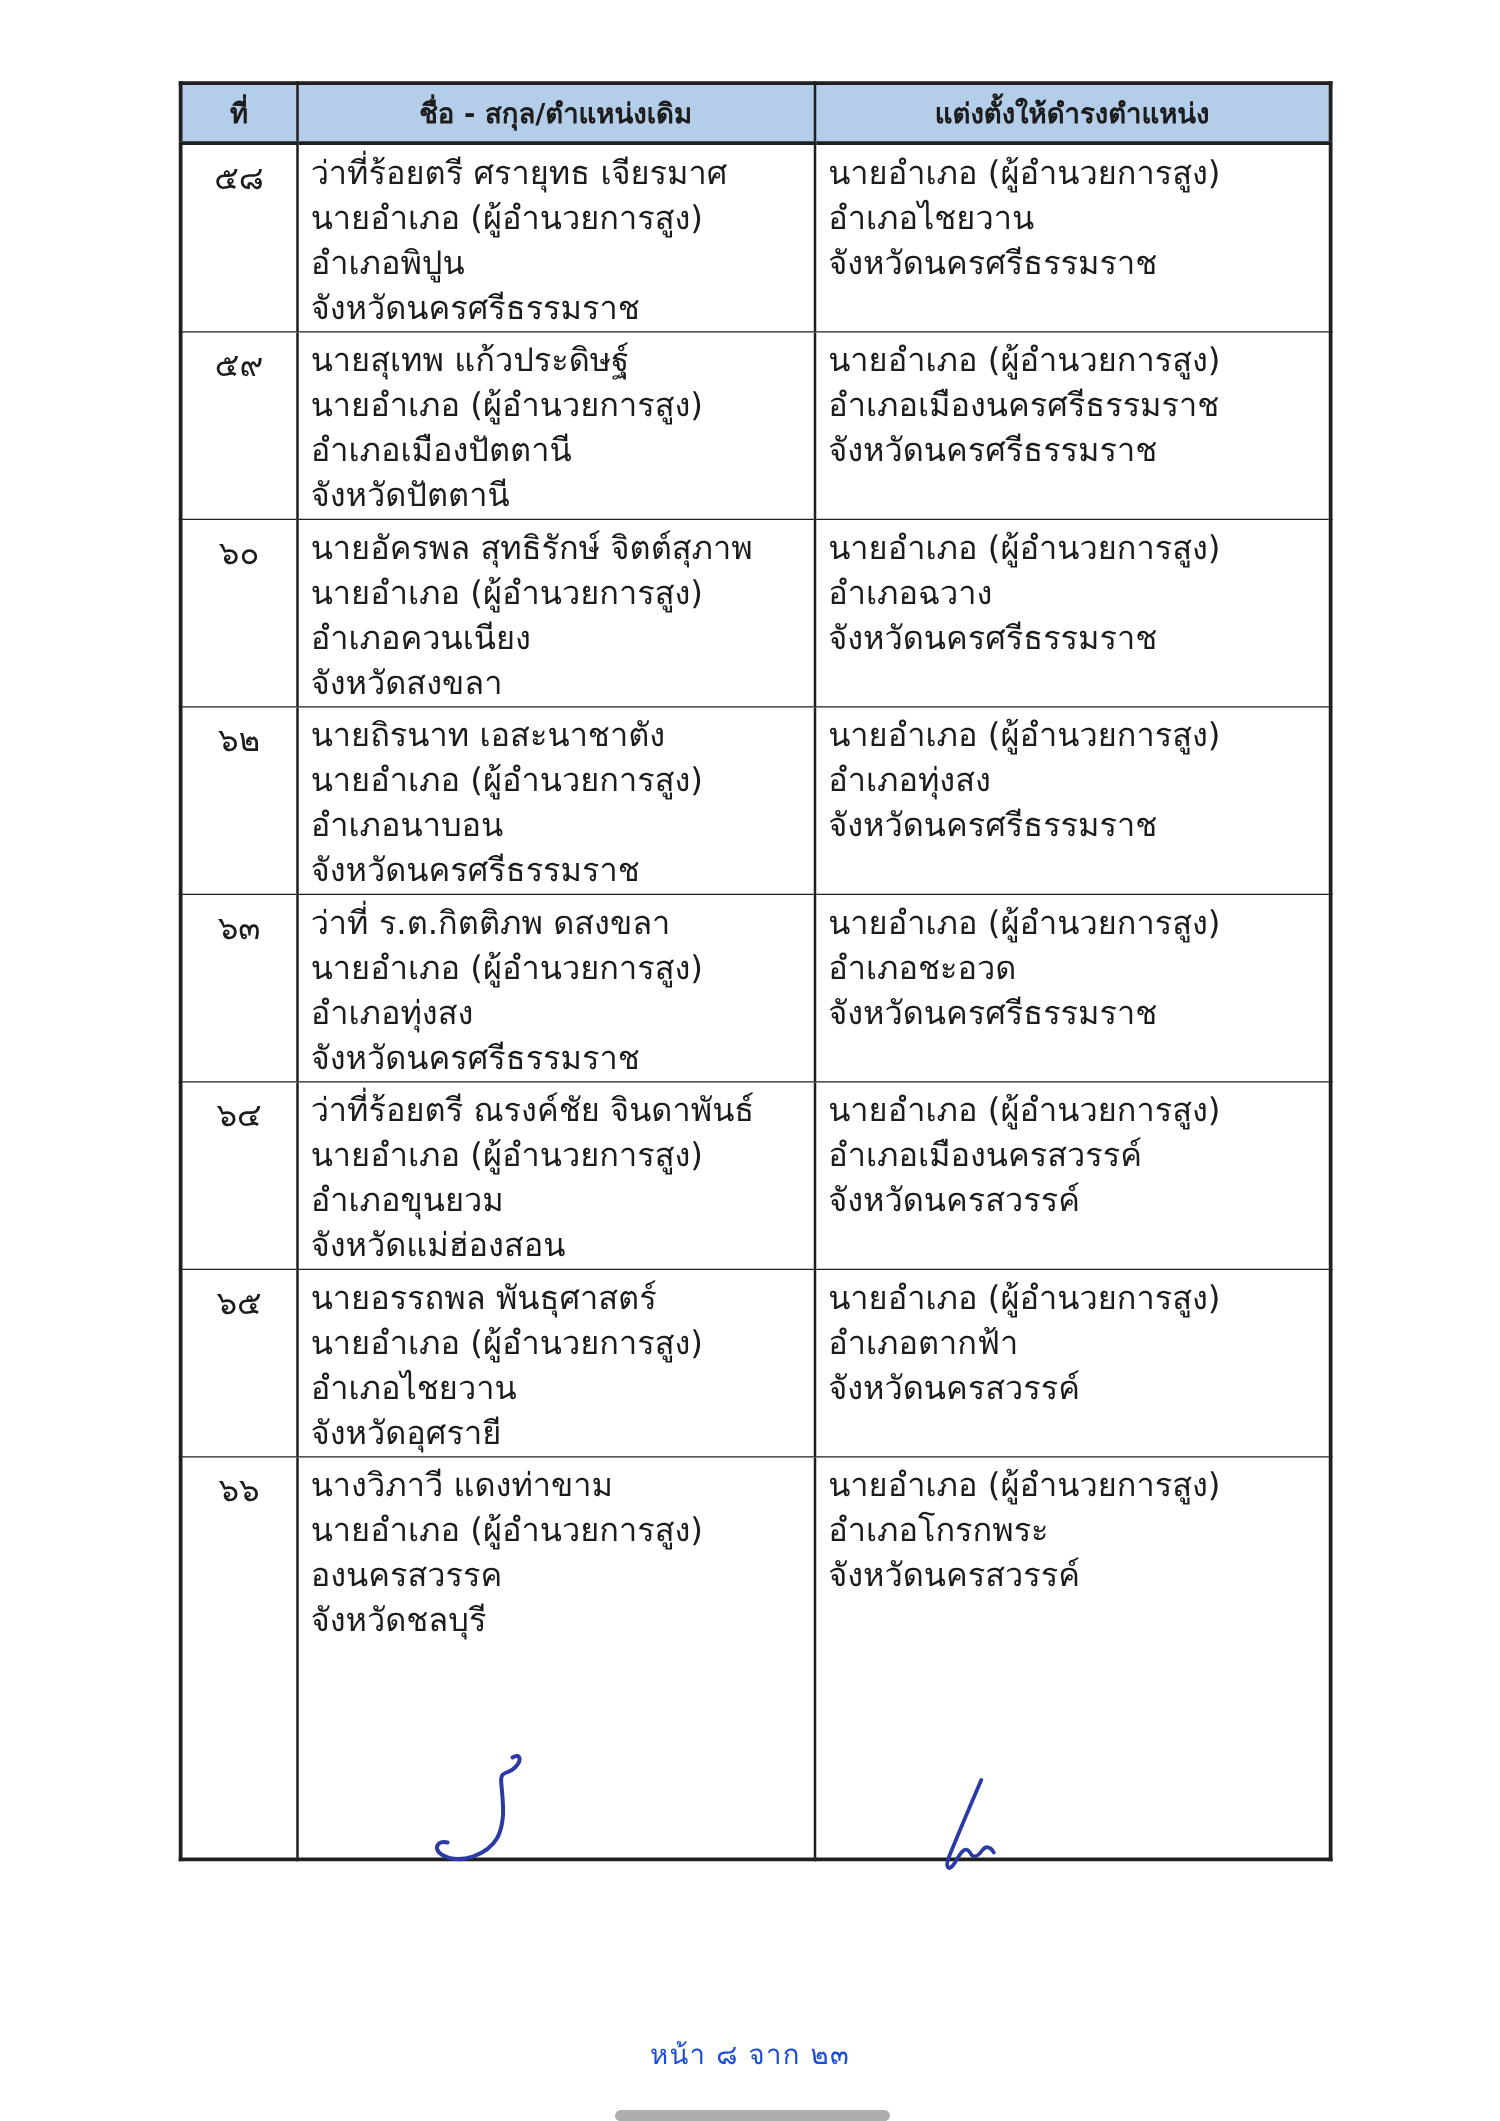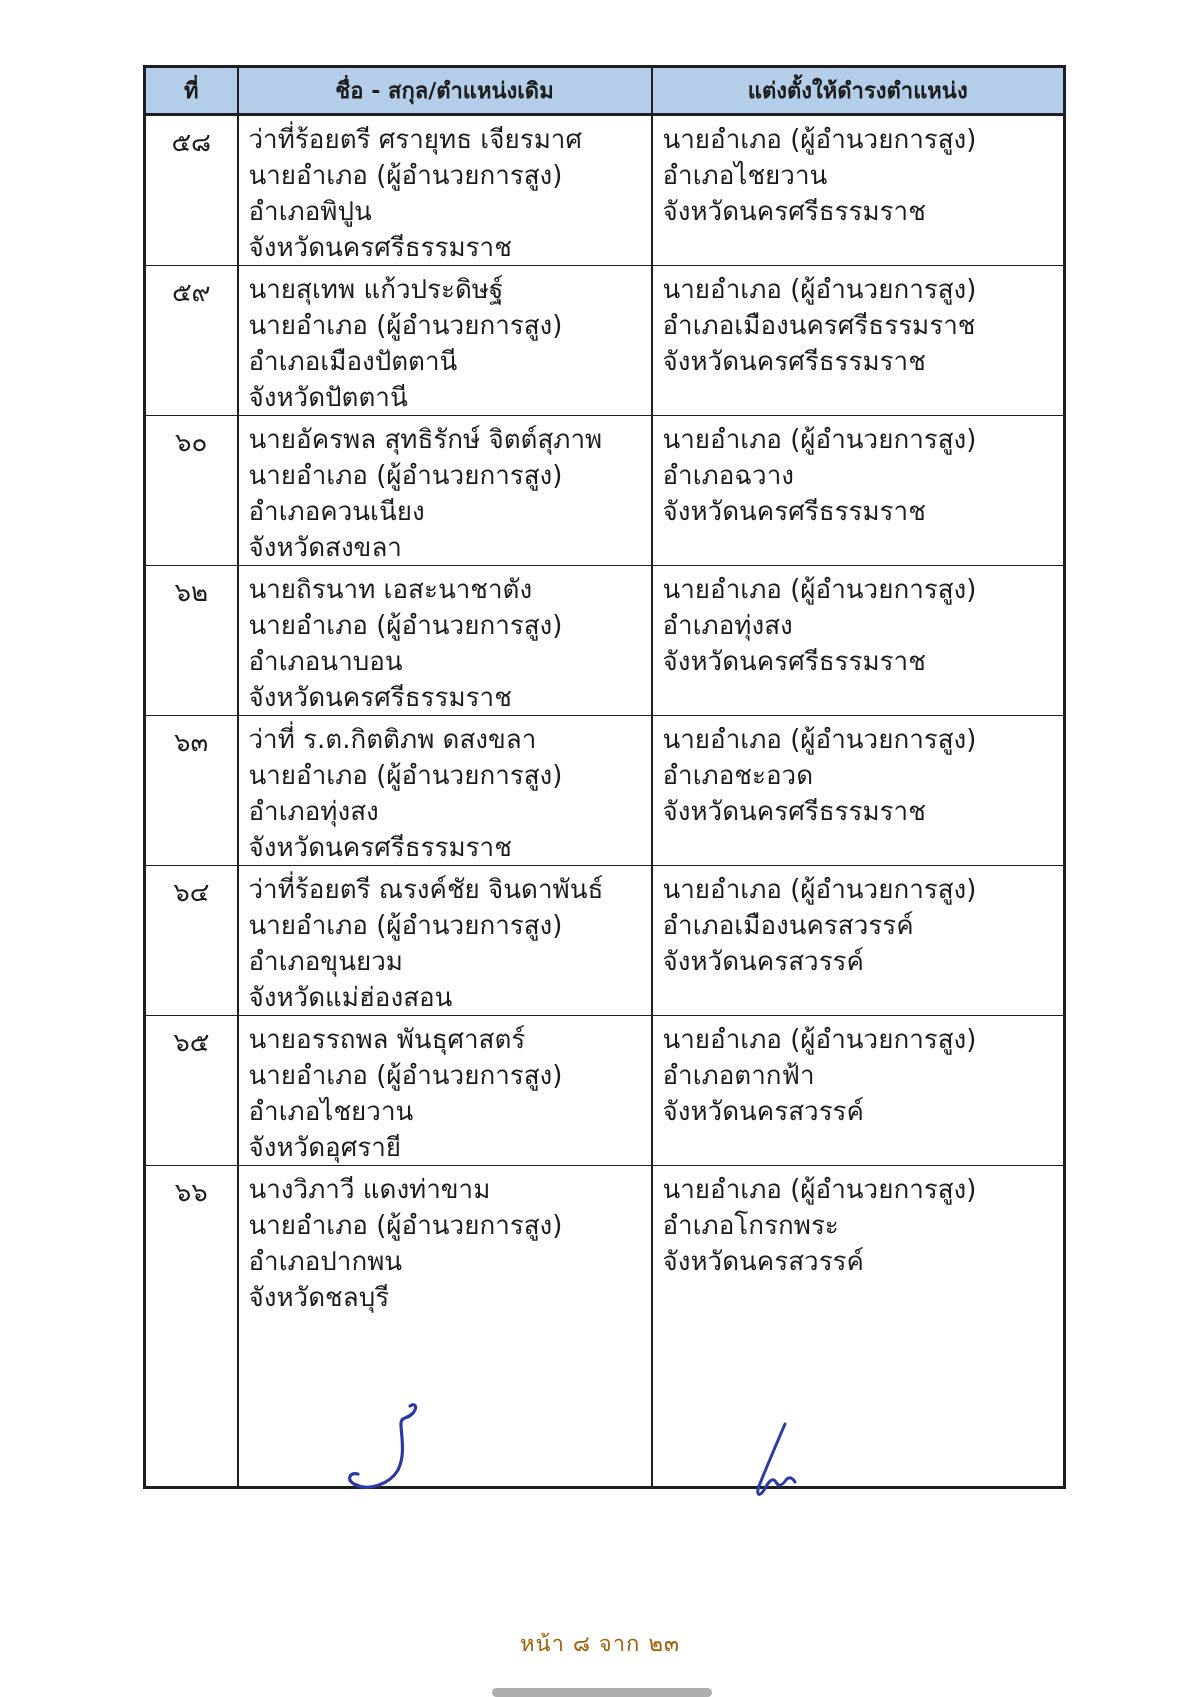--- a/index.html
+++ b/index.html
@@ -52,21 +52,21 @@
   .signature { position: absolute; pointer-events: none; }
   .sig-left  { left: 338px; top: 1398px; }
   .sig-right { left: 745px; top: 1418px; }
 
   .page-footer {
     position: absolute;
     left: 0; right: 0;
     top: 1626px;
     text-align: center;
     font-size: 22px;
-    color: #a16207;
+    color: #1d4ed8;
     letter-spacing: 1px;
   }
 
   .bottom-bar {
     position: absolute;
     left: 492px; top: 1688px;
     width: 220px; height: 9px;
     border-radius: 5px;
     background: #aeaeae;
   }
@@ -186,21 +186,21 @@
           <div class="ln">นายอำเภอ (ผู้อำนวยการสูง)</div>
           <div class="ln">อำเภอตากฟ้า</div>
           <div class="ln">จังหวัดนครสวรรค์</div>
         </td>
       </tr>
       <tr class="body-row tall">
         <td class="c-no">๖๖</td>
         <td class="c-cell">
           <div class="ln">นางวิภาวี แดงท่าขาม</div>
           <div class="ln">นายอำเภอ (ผู้อำนวยการสูง)</div>
-          <div class="ln">อำเภอปากพน</div>
+          <div class="ln">องนครสวรรค</div>
           <div class="ln">จังหวัดชลบุรี</div>
         </td>
         <td class="c-cell">
           <div class="ln">นายอำเภอ (ผู้อำนวยการสูง)</div>
           <div class="ln">อำเภอโกรกพระ</div>
           <div class="ln">จังหวัดนครสวรรค์</div>
         </td>
       </tr>
     </tbody>
   </table>

